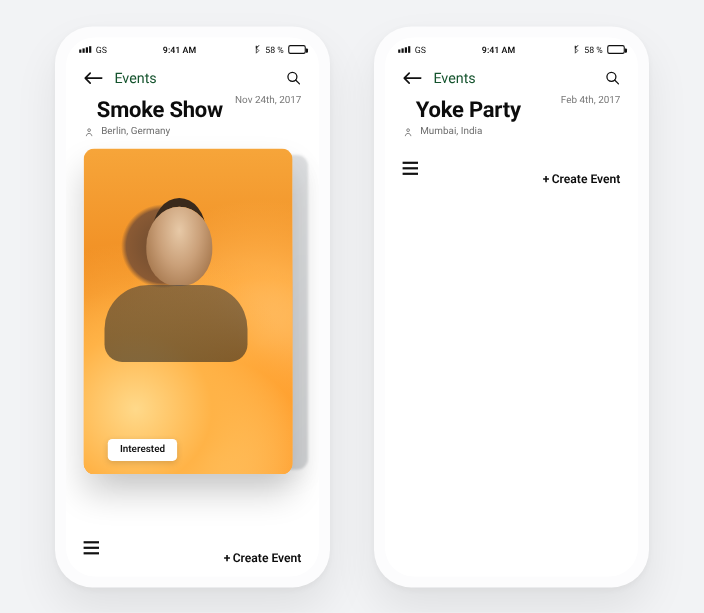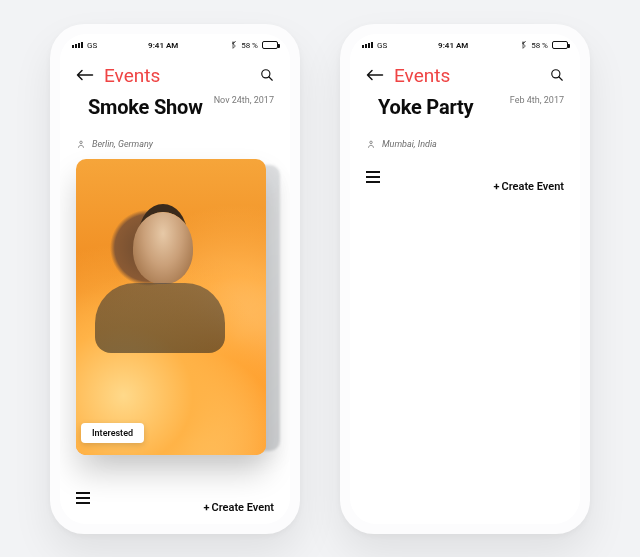--- a/index.html
+++ b/index.html
@@ -58,50 +58,50 @@
     width: 2px; height: 4px; background: #111; border-radius: 0 1px 1px 0;
   }
   .battery .fill { height: 100%; background: #111; width: 58%; }
 
   
   .nav {
     display: flex; align-items: center; justify-content: space-between;
     padding: 12px 16px 2px 16px;
   }
   .nav .left { display: flex; align-items: center; gap: 10px; }
-  .nav-title { font-size: 19px; color: #ef4444; }
+  .nav-title { font-size: 13px; color: #14532d; }
   .icon-btn { display: inline-flex; align-items: center; justify-content: center; cursor: pointer; }
 
   
   .header { padding: 6px 16px 10px 16px; }
   .title-row { display: flex; align-items: flex-start; justify-content: space-between; margin-left: 12px; }
   .event-title { font-size: 20px; font-weight: 700; color: #0c0c0c; letter-spacing: -0.2px; }
   .event-date { font-size: 9px; color: #7a7a7a; }
-  .loc-row { display: flex; align-items: flex-end; gap: 6px; margin-top: 20px; font-style: italic; }
+  .loc-row { display: flex; align-items: flex-end; gap: 6px; margin-top: 4px; }
   .event-location { font-size: 9px; color: #6e6e6e; }
 
   
   .stage { flex: 1; position: relative; padding: 0 16px; }
   .card-back {
     position: absolute; top: 6px; right: 10px;
     width: 180px; height: 286px; border-radius: 10px;
     background: linear-gradient(135deg, #cfd3d8, #a9adb3);
     filter: blur(1px) grayscale(40%);
     opacity: 0.55;
     box-shadow: 0 10px 20px rgba(0,0,0,0.10);
   }
   .card {
     position: absolute; top: 0; left: 16px;
     width: 190px; height: 296px; border-radius: 10px;
     overflow: hidden;
     box-shadow: 0 18px 30px rgba(0,0,0,0.18);
   }
   .art { width: 100%; height: 100%; }
   .chip {
-    position: absolute; left: 5px; bottom: 12px;
+    position: absolute; left: 22px; bottom: 12px;
     background: #fff; border-radius: 4px;
     font-size: 9px; font-weight: 600; color: #111;
     padding: 5px 11px;
     box-shadow: 0 2px 6px rgba(0,0,0,0.15);
   }
 
   
   .art-smoke {
     background:
       radial-gradient(circle at 38% 30%, #6b4a2f 0%, #8a5a34 14%, transparent 16%),

